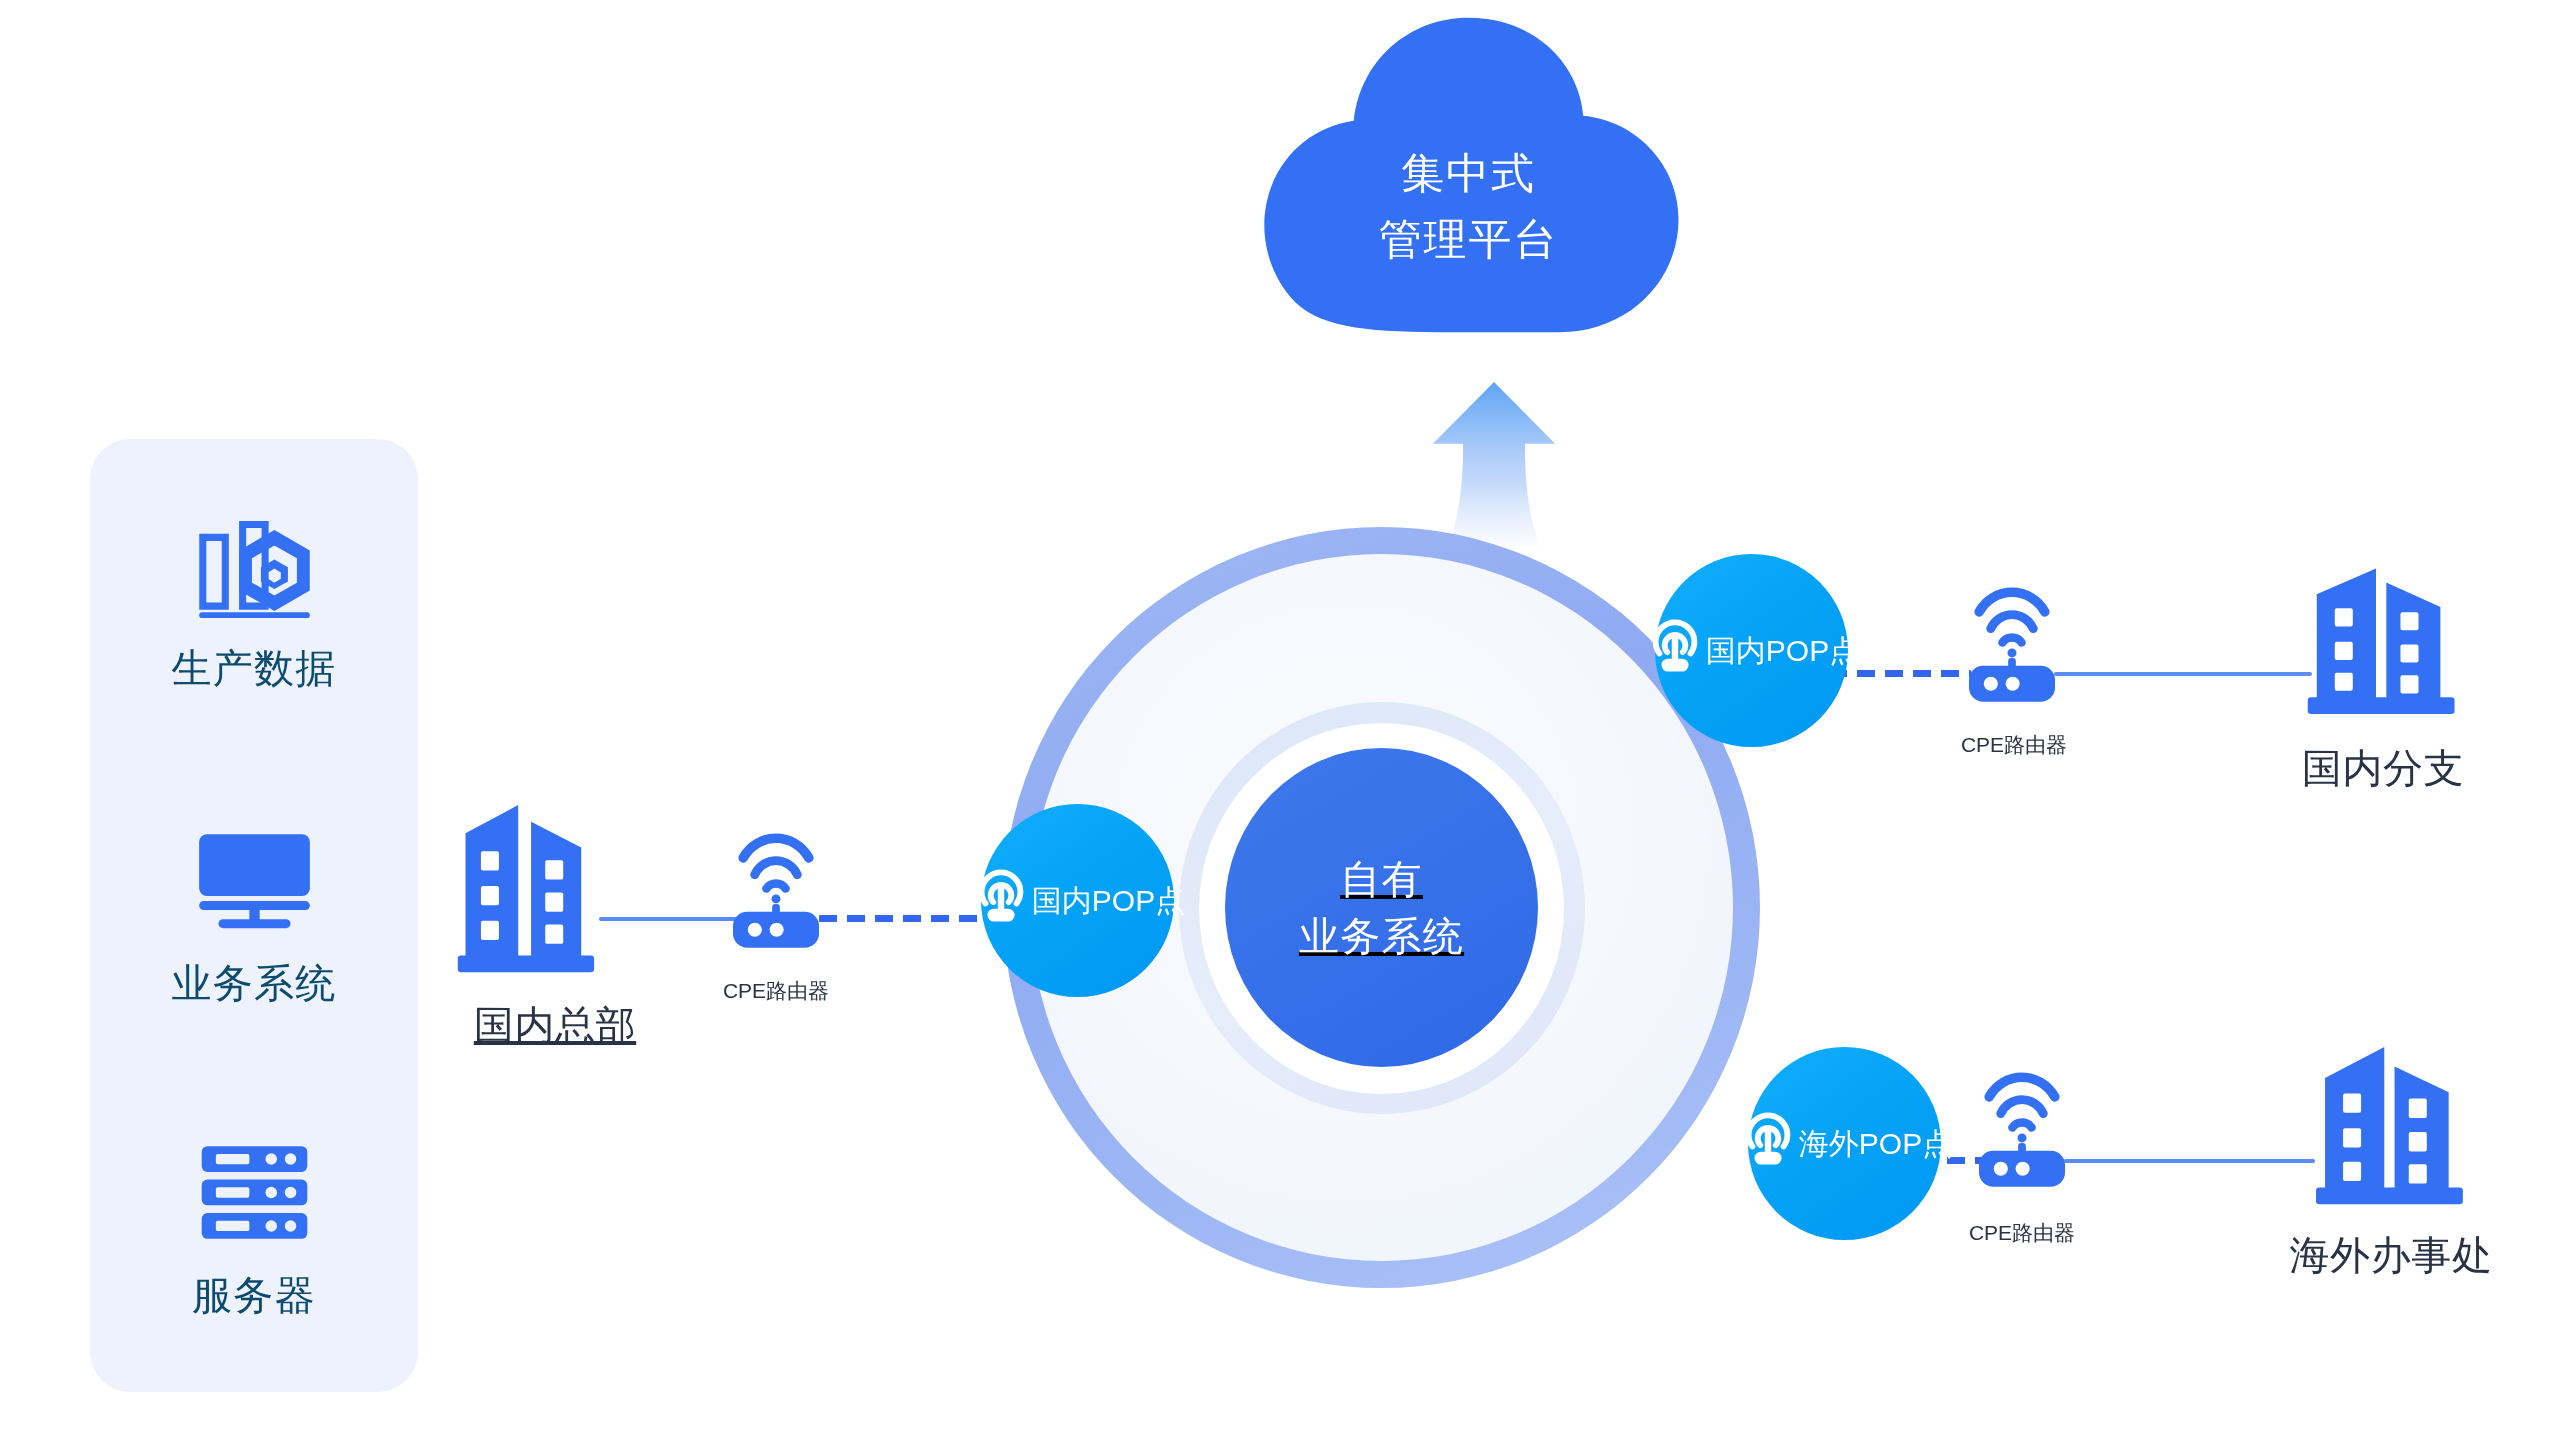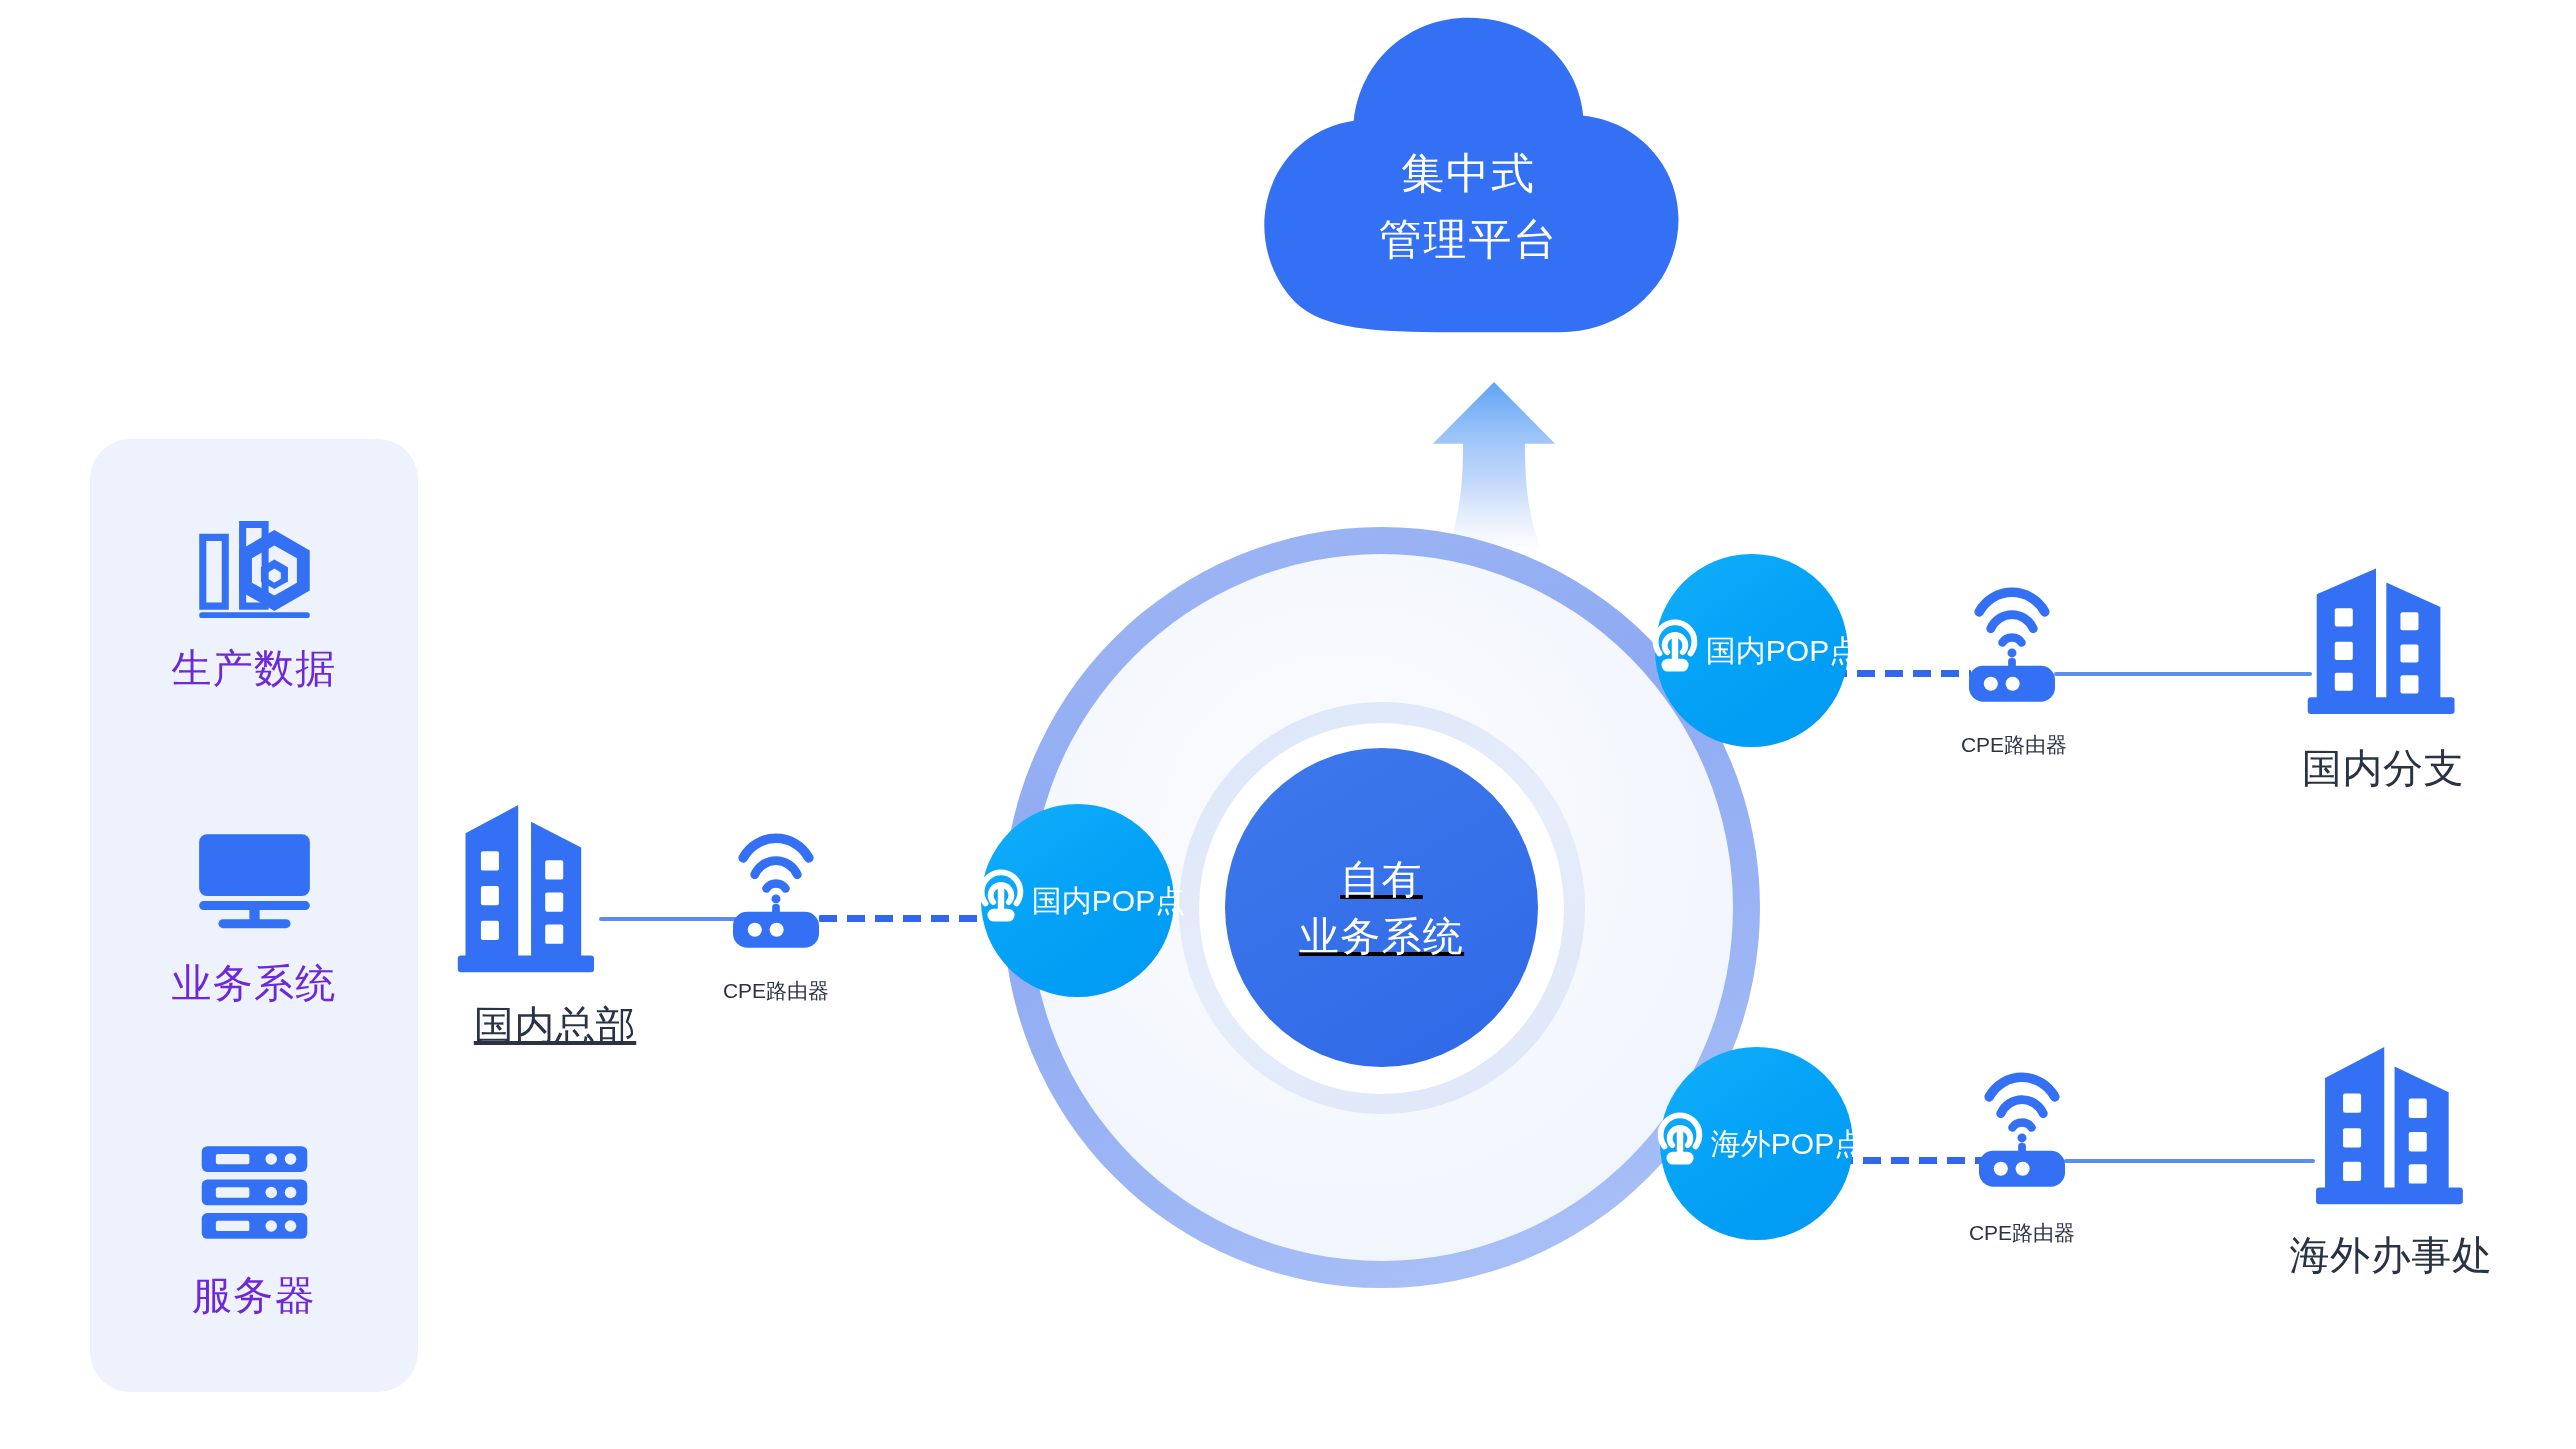--- a/index.html
+++ b/index.html
@@ -13,21 +13,21 @@
   .abs{position:absolute;}
 
   
   #resource-panel{
     left:90px;top:439px;width:328px;height:953px;
     background:#EDF2FC;border-radius:40px;
   }
   .res-item{position:absolute;left:0;width:328px;text-align:center;}
   .res-icon{height:148px;display:flex;align-items:center;justify-content:center;}
   .res-label{
-    font-size:40px;color:#6d28d9;letter-spacing:1.3px;margin-top:9px;
+    font-size:40px;color:#0c4a6e;letter-spacing:1.3px;margin-top:9px;
     line-height:1;white-space:nowrap;
   }
   #res-item-0{top:52px;}
   #res-item-1{top:367px;}
   #res-item-2{top:679px;}
 
   
   .node-label{
     position:absolute;white-space:nowrap;color:#2A3346;line-height:1;
     transform:translateX(-50%);
@@ -80,21 +80,21 @@
   
   .pop-node{
     position:absolute;border-radius:50%;
     background:linear-gradient(145deg,#13AEFB 0%,#04A3F7 45%,#0098F2 100%);
     display:flex;flex-direction:row;align-items:center;justify-content:center;
   }
   .pop-icon{margin-bottom:6.4px;}
   .pop-text{color:#ffffff;font-size:30px;letter-spacing:0px;white-space:nowrap;line-height:1;}
   #pop-domestic-left{left:981px;top:804px;width:193px;height:193px;}
   #pop-domestic-right{left:1655px;top:554px;width:193px;height:193px;}
-  #pop-overseas{left:1660px;top:1047px;width:193px;height:193px;}
+  #pop-overseas{left:1748px;top:1047px;width:193px;height:193px;}
 
   svg{display:block;overflow:visible;}
 </style>
 </head>
 <body>
 
 <div class="stage">
 
   <div class="abs" id="resource-panel">
 

